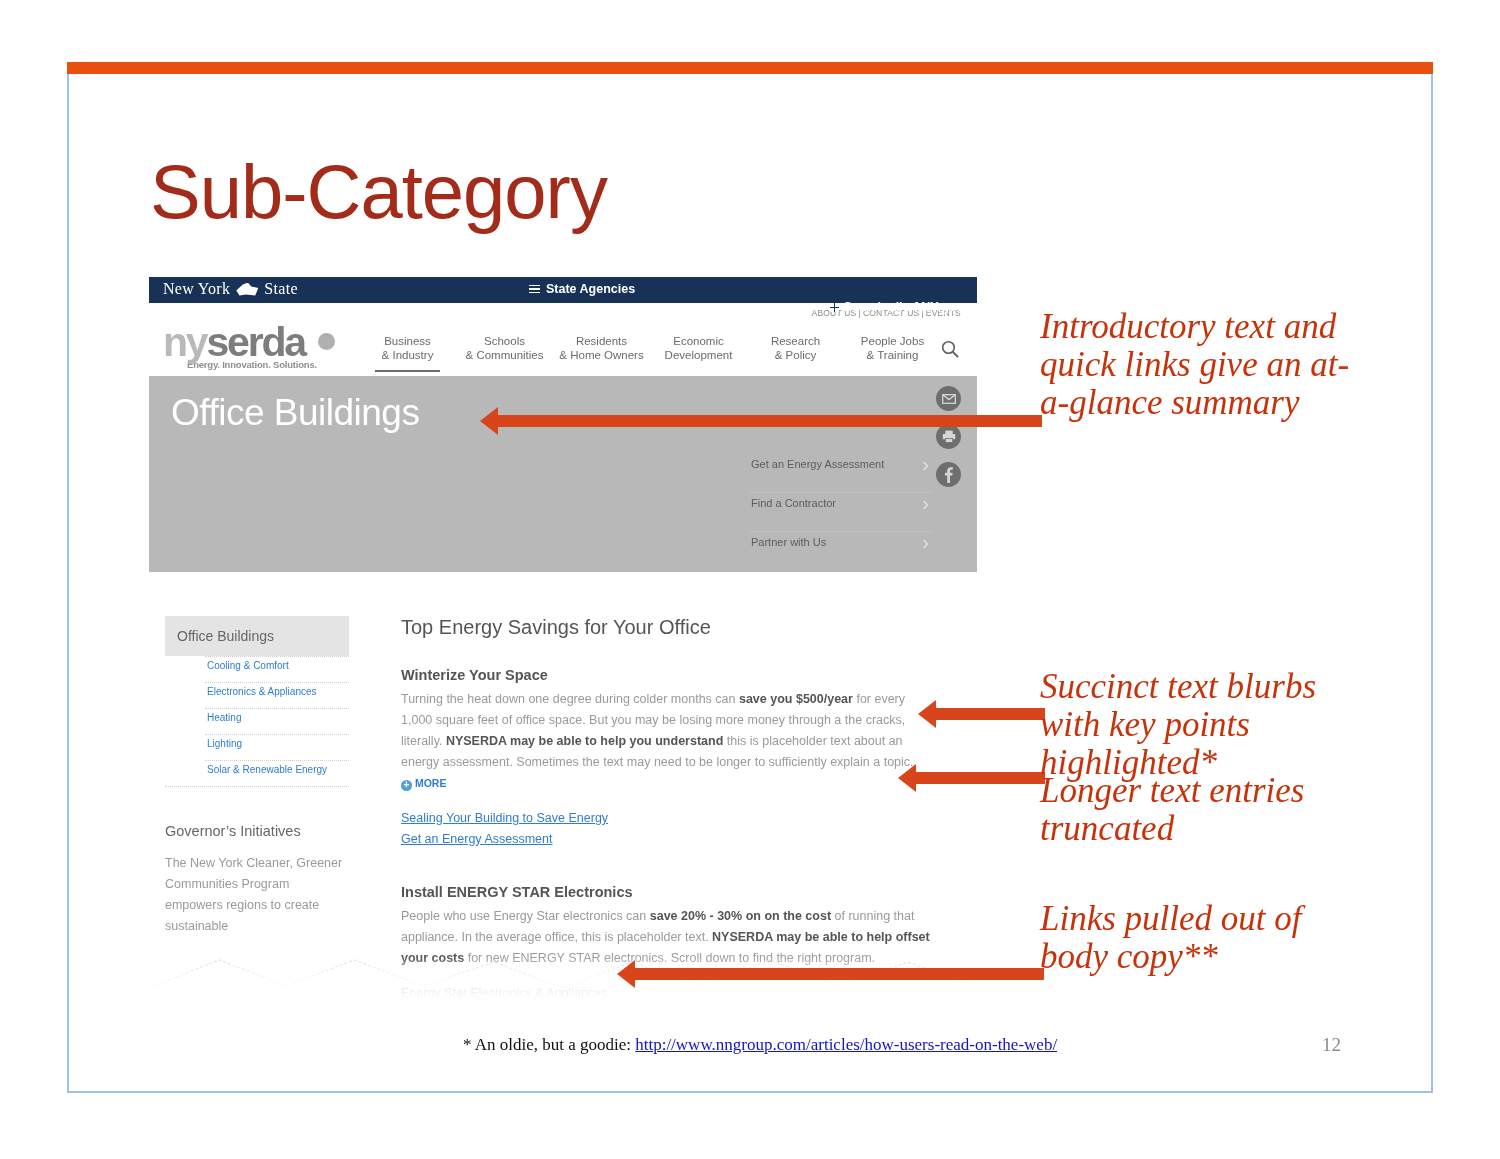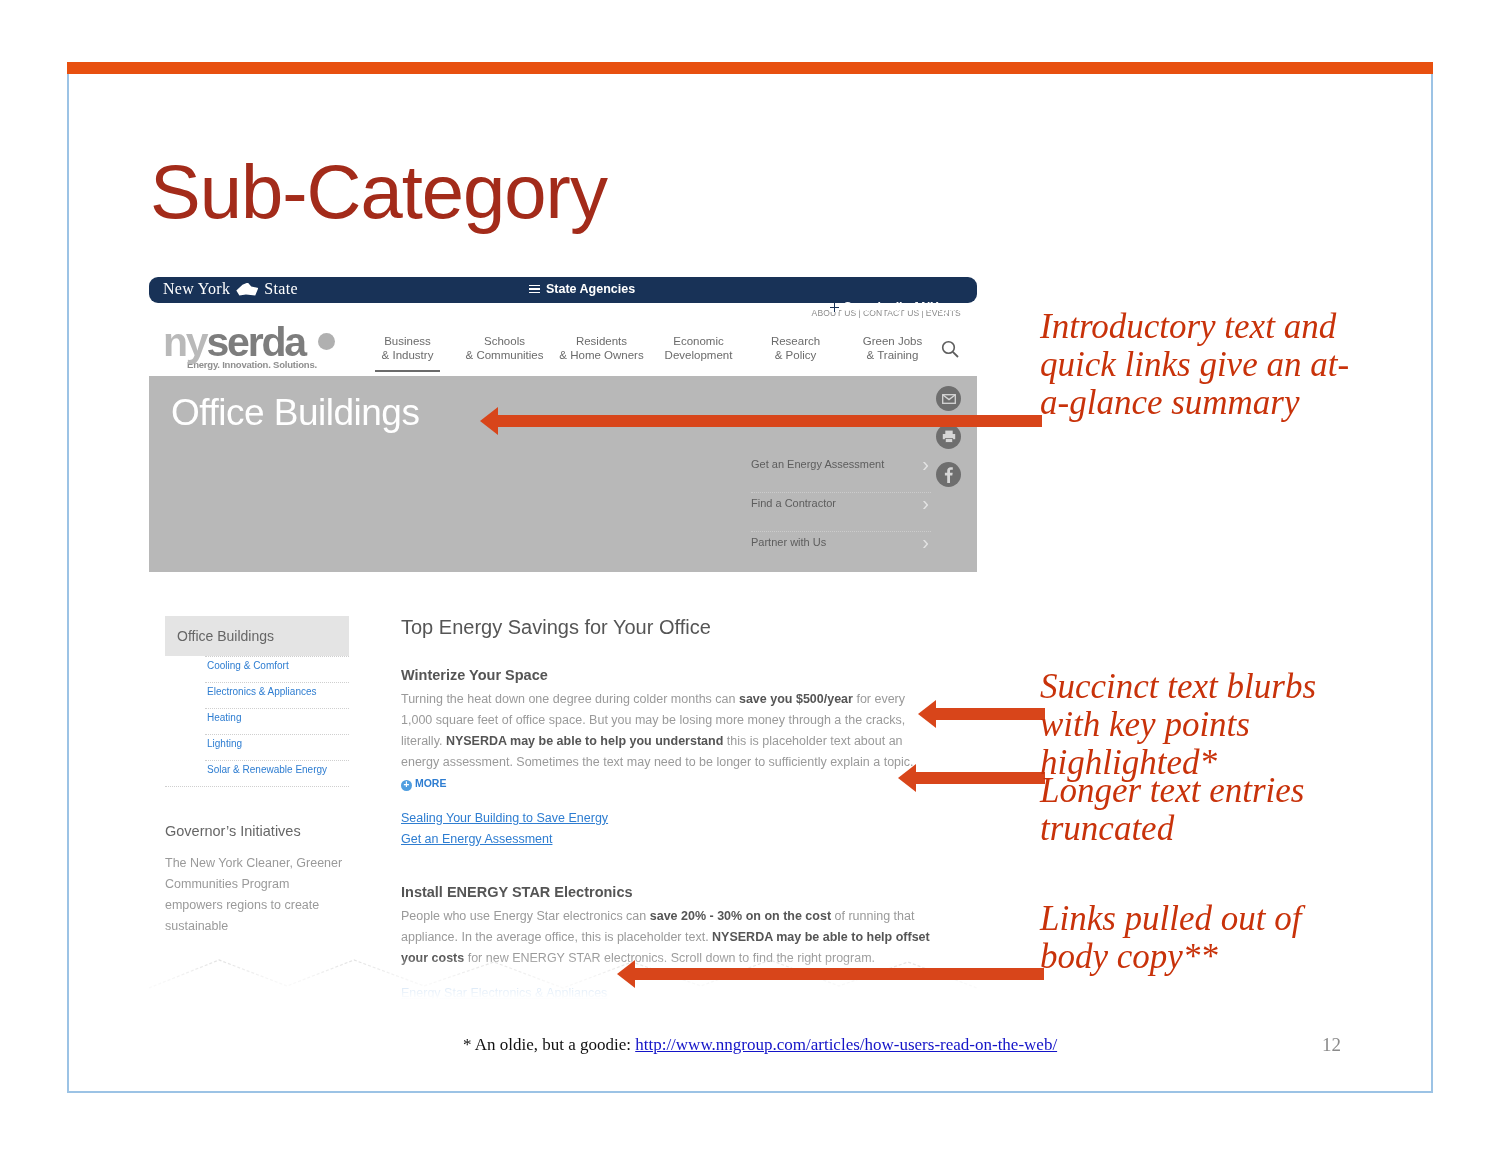--- a/index.html
+++ b/index.html
@@ -59,21 +59,20 @@
     background: #ffffff;
     overflow: hidden;
   }
 
   
   .nygov-bar {
     position: relative;
     height: 26px;
     background: #183257;
     color: #ffffff;
-    border-radius: 9px;
   }
   .nygov-left {
     position: absolute;
     left: 14px;
     top: 3px;
     font-family: "Liberation Serif", serif;
     font-size: 16px;
     letter-spacing: 0.3px;
     color: #ffffff;
     display: flex;
@@ -501,21 +500,21 @@
       </div>
       <div class="nav-item">
         <div>Economic</div>
         <div>Development</div>
       </div>
       <div class="nav-item">
         <div>Research</div>
         <div>&amp; Policy</div>
       </div>
       <div class="nav-item">
-        <div>Green Jobs</div>
+        <div>People Jobs</div>
         <div>&amp; Training</div>
       </div>
     </div>
 
     <div class="nav-search">
       <svg width="18" height="18" viewBox="0 0 18 18">
         <circle cx="7.5" cy="7.5" r="5.8" fill="none" stroke="#5d5d5d" stroke-width="1.6"></circle>
         <line x1="11.8" y1="11.8" x2="17" y2="17" stroke="#5d5d5d" stroke-width="1.8"></line>
       </svg>
     </div>

